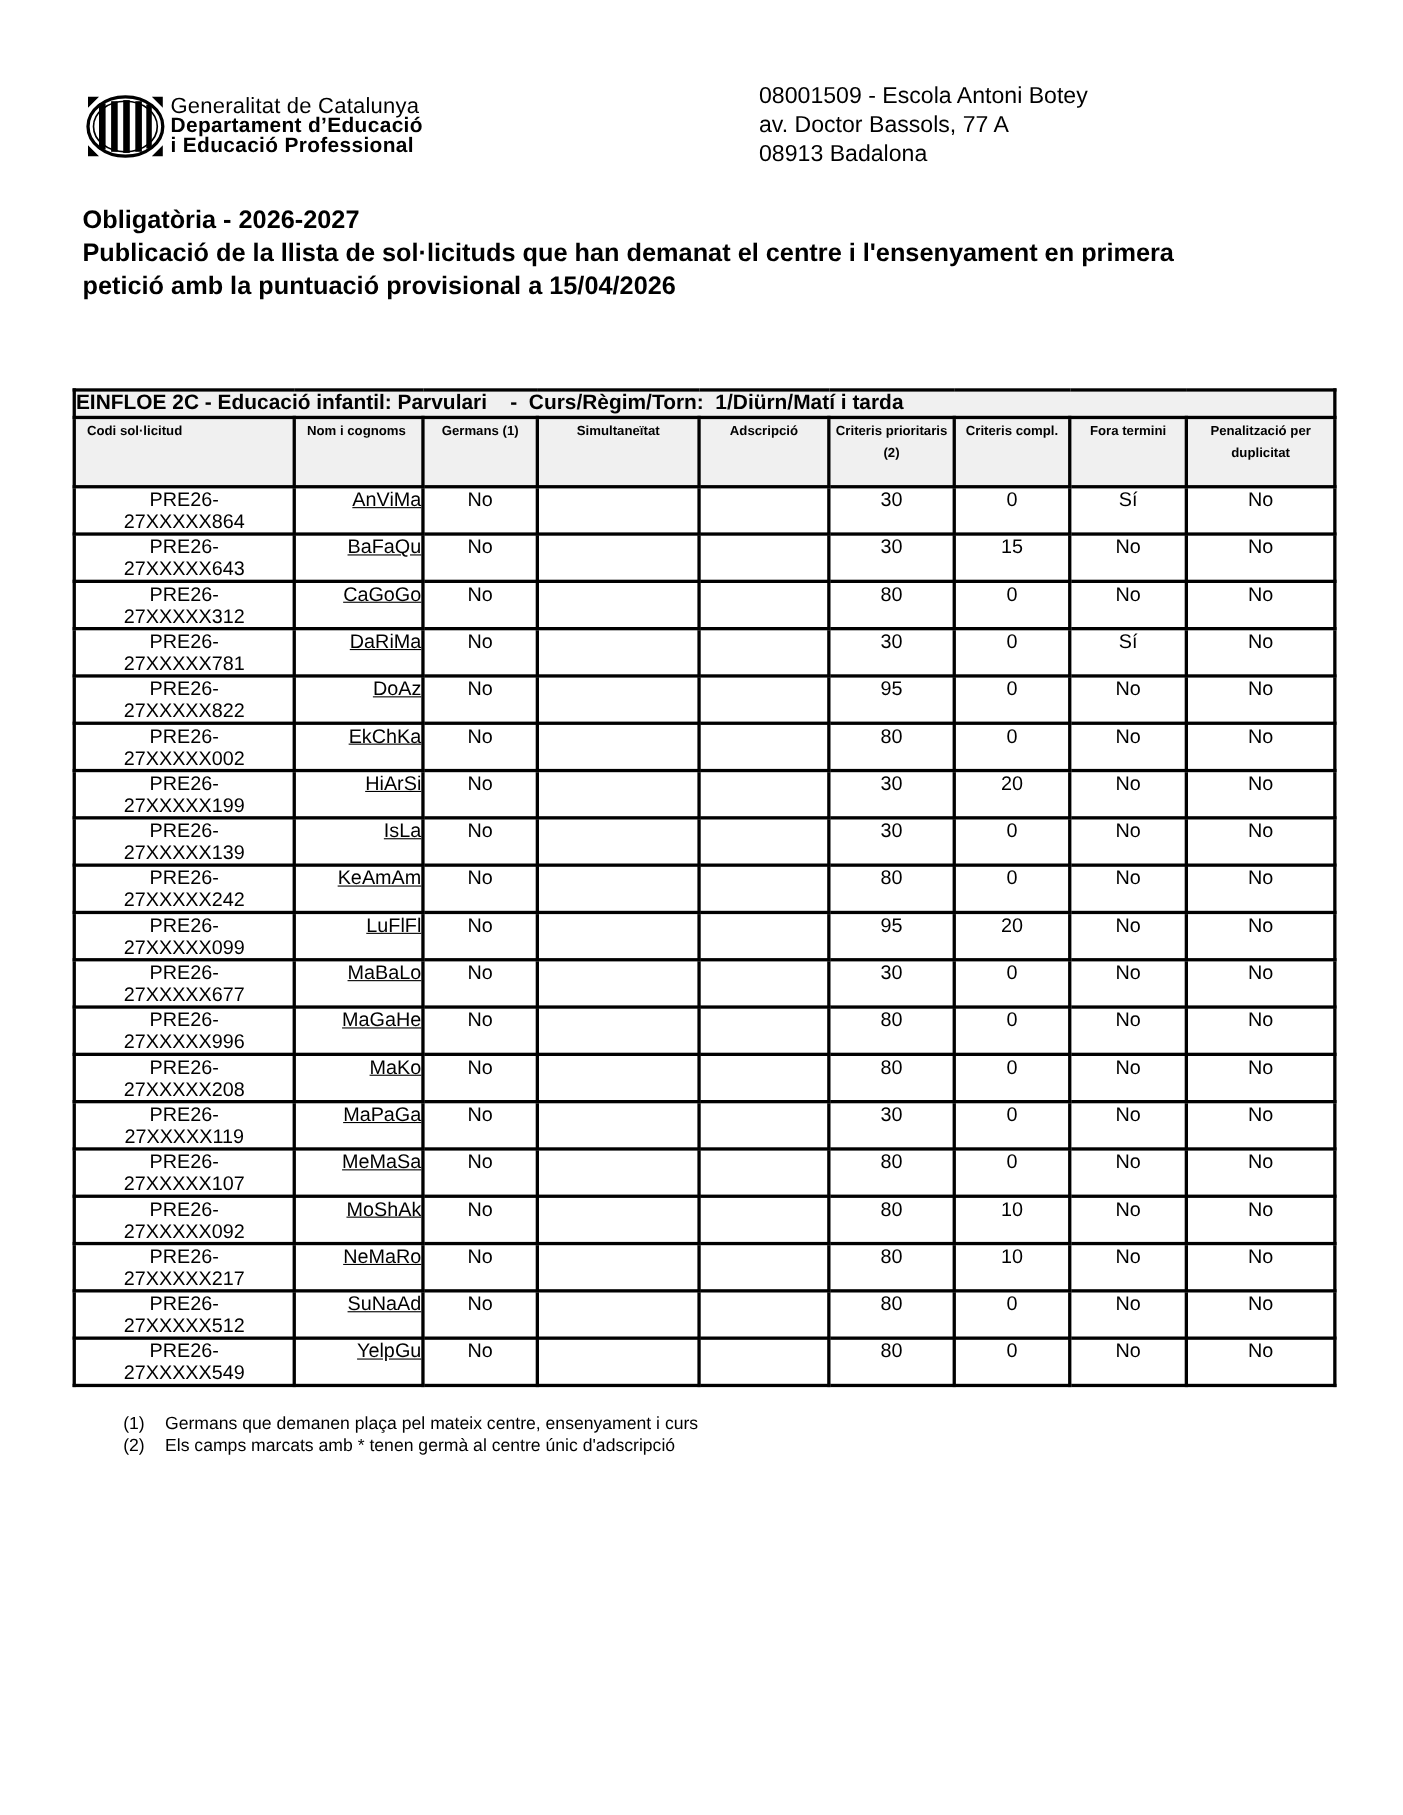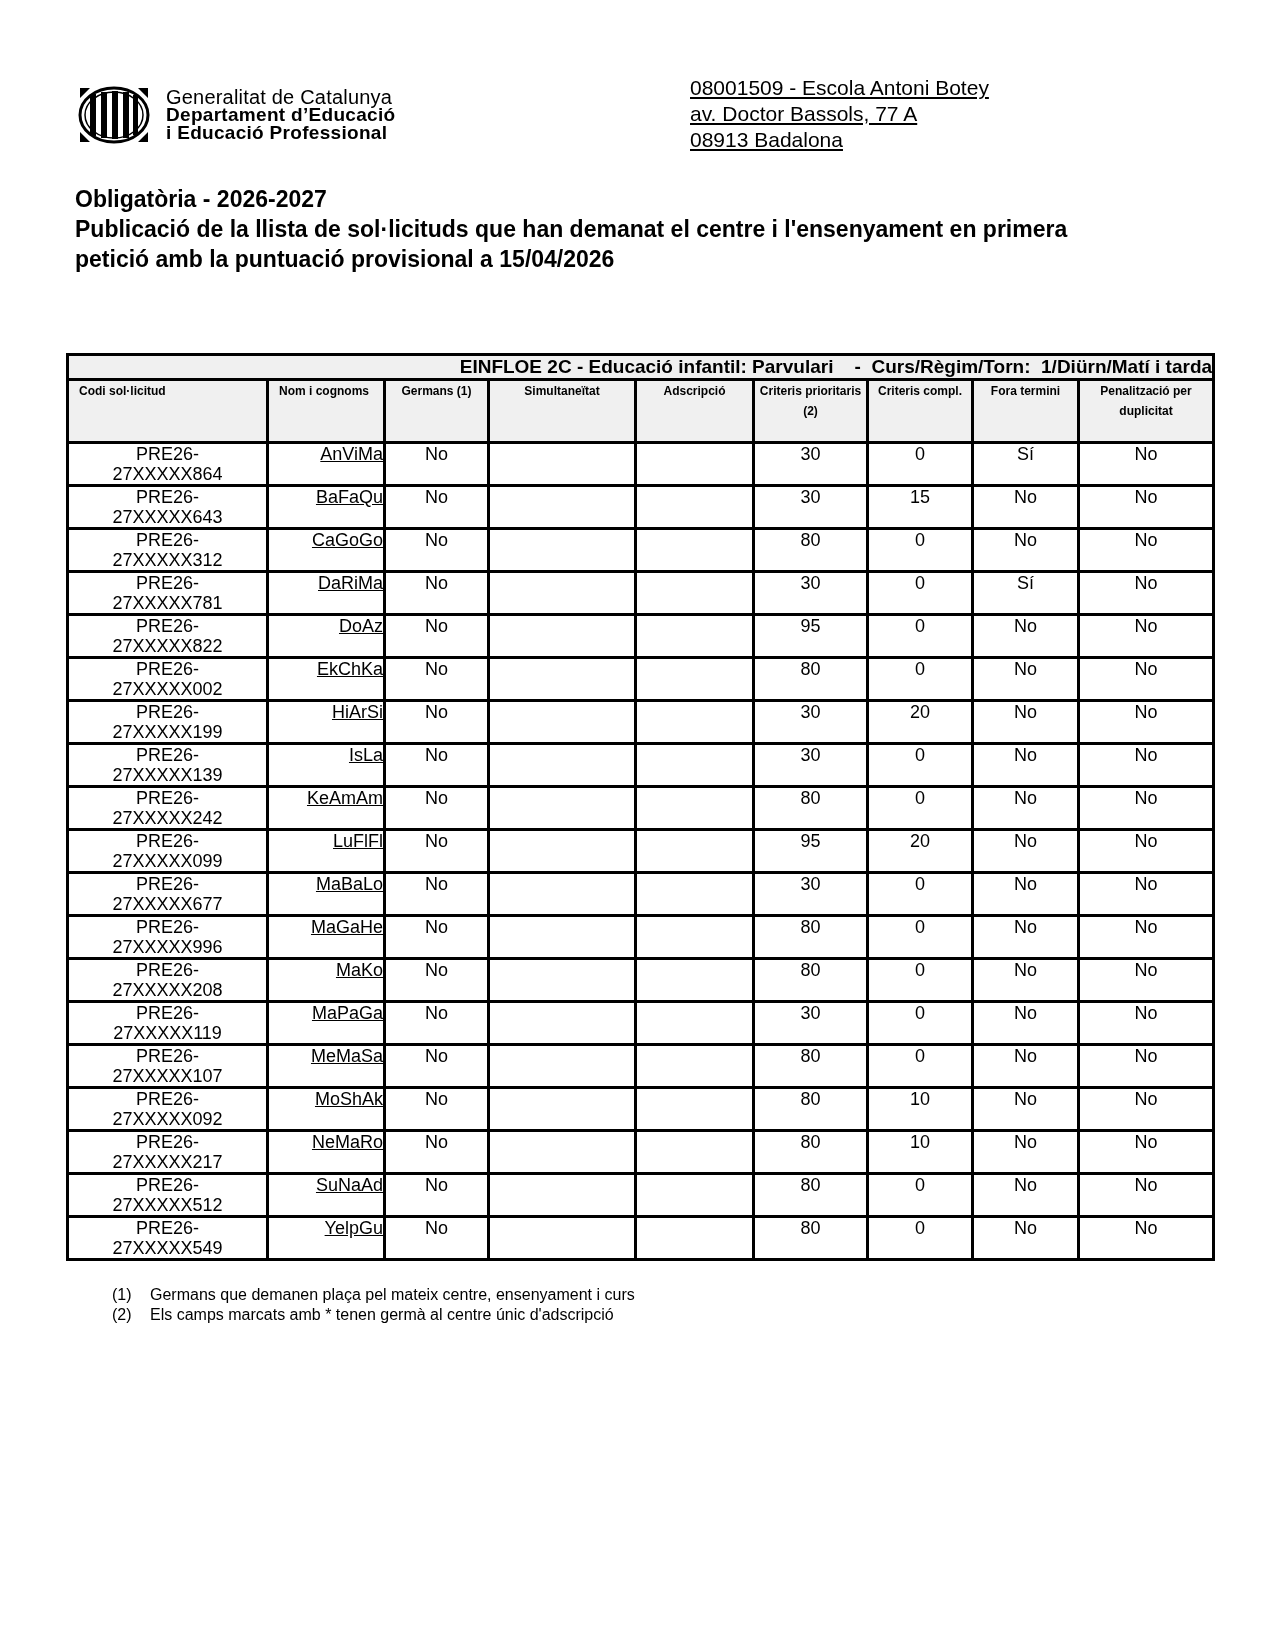--- a/index.html
+++ b/index.html
@@ -1,33 +1,33 @@
 <!DOCTYPE html>
 <html><head>
 <meta charset="utf-8">
 <style>
   html, body { margin: 0; padding: 0; background: #ffffff; }
   body { width: 1275px; height: 1650px; position: relative; overflow: hidden;
          font-family: "Liberation Sans", sans-serif; color: #000; }
 
   .logo { position: absolute; left: 78px; top: 86px; display: flex; align-items: center; }
   .logo-mark { width: 72px; height: 58px; }
-  .logo-text { margin-left: 16px; line-height: 18px; }
+  .logo-text { margin-left: 5px; line-height: 18px; }
   .logo-line1 { font-size: 20px; font-weight: normal; letter-spacing: 0.2px; }
   .logo-line2, .logo-line3 { font-size: 19px; font-weight: bold; letter-spacing: 0.3px; }
 
-  .school { position: absolute; left: 690px; top: 75px; font-size: 21px; line-height: 26px; text-decoration: underline; }
+  .school { position: absolute; left: 690px; top: 75px; font-size: 21px; line-height: 26px; }
 
   .titles { position: absolute; left: 75px; top: 184px; width: 1140px; }
   .titles div { font-size: 23px; font-weight: bold; line-height: 30px; }
 
   table.list { position: absolute; left: 66px; top: 353px; width: 1146px;
                border-collapse: collapse; table-layout: fixed; }
   table.list td, table.list th { border: 3px solid #000; padding: 0; vertical-align: top; }
-  .group-row th { background: #f0f0f0; font-size: 19px; font-weight: bold; text-align: right;
+  .group-row th { background: #f0f0f0; font-size: 19px; font-weight: bold; text-align: left;
                   height: 22px; line-height: 22px; border-top: none; border-bottom: 3px solid #000; }
   .col-head th { background: #f0f0f0; font-size: 12px; font-weight: bold; line-height: 20px;
                  height: 60px; text-align: center; padding-top: 2px; }
   .col-head th.left { text-align: left; padding-left: 10px; }
   tbody td { font-size: 18px; line-height: 20px; height: 40px; text-align: center; background: #fff; }
   tbody tr td { border-top: 1.5px solid #444; border-bottom: 1.5px solid #444; }
   tbody td.name { text-align: right; padding-left: 10px; text-decoration: underline; }
   tbody td.code { text-align: center; }
   tbody td.code span { display: block; }
 

